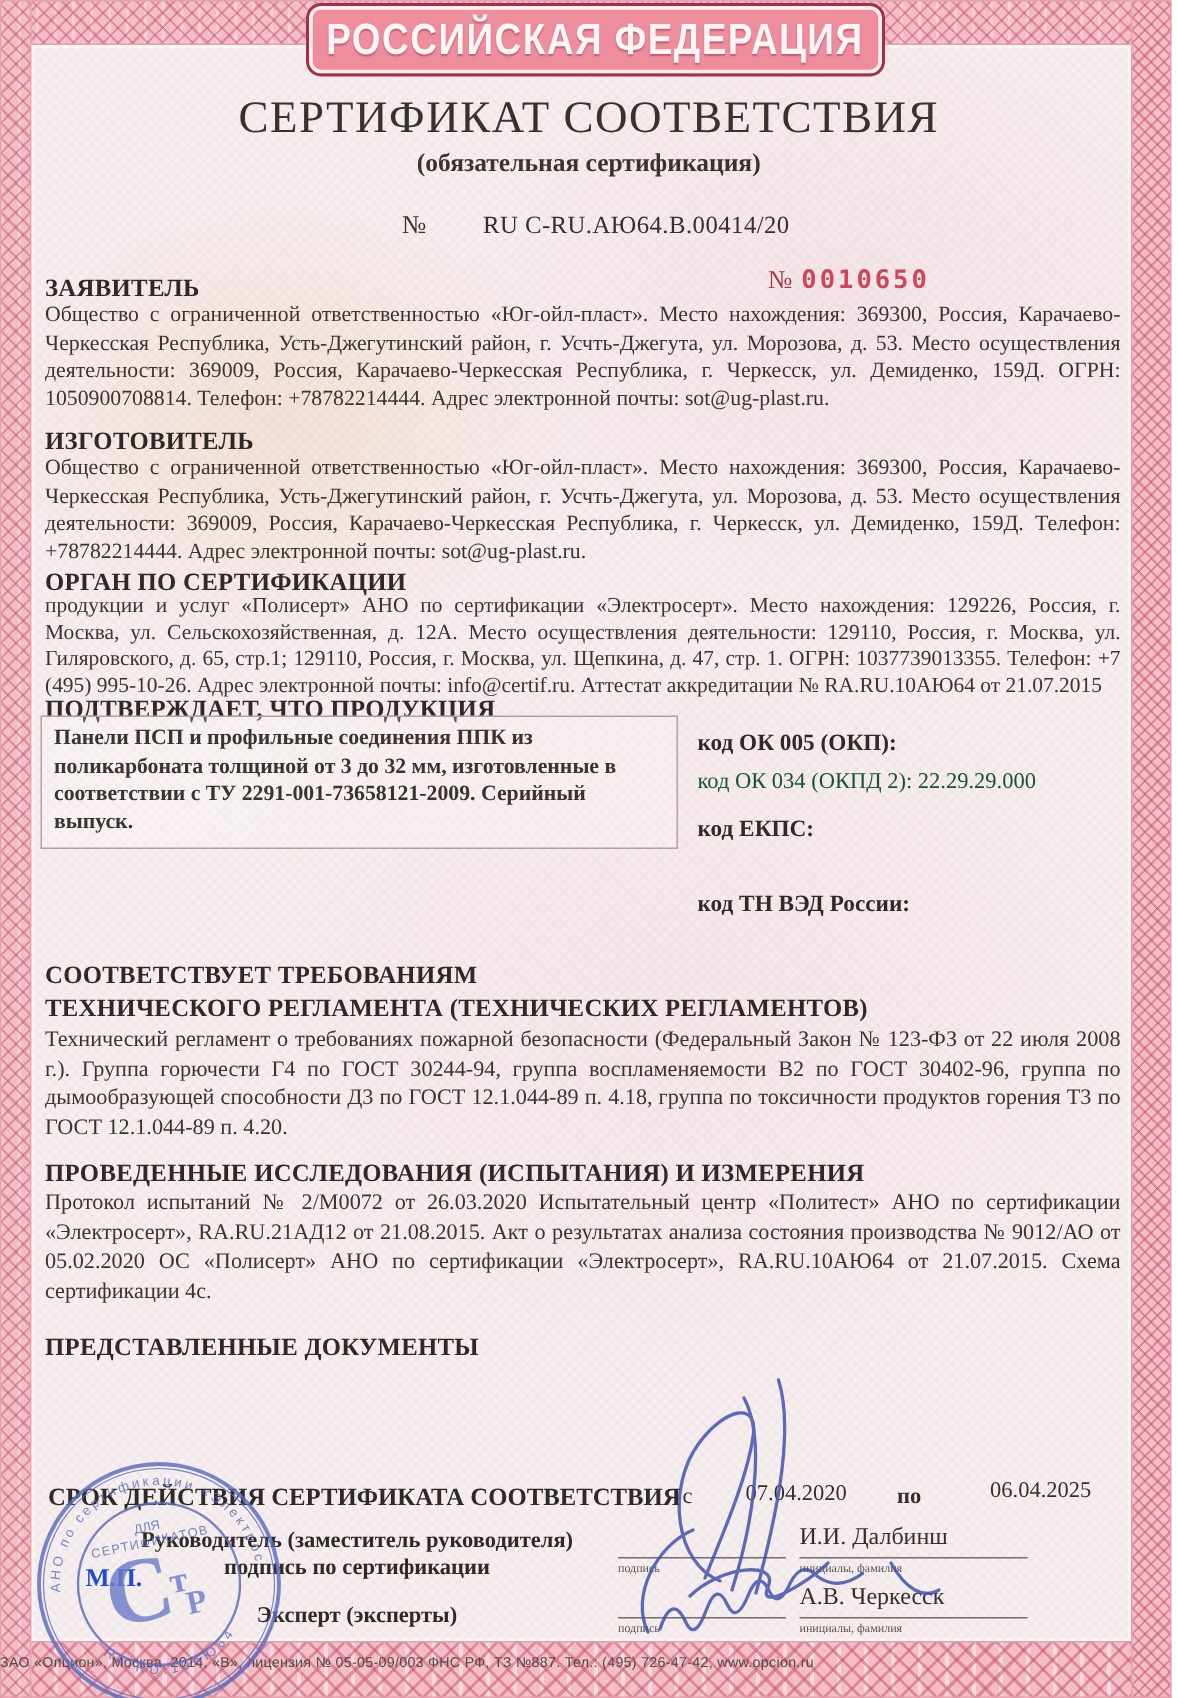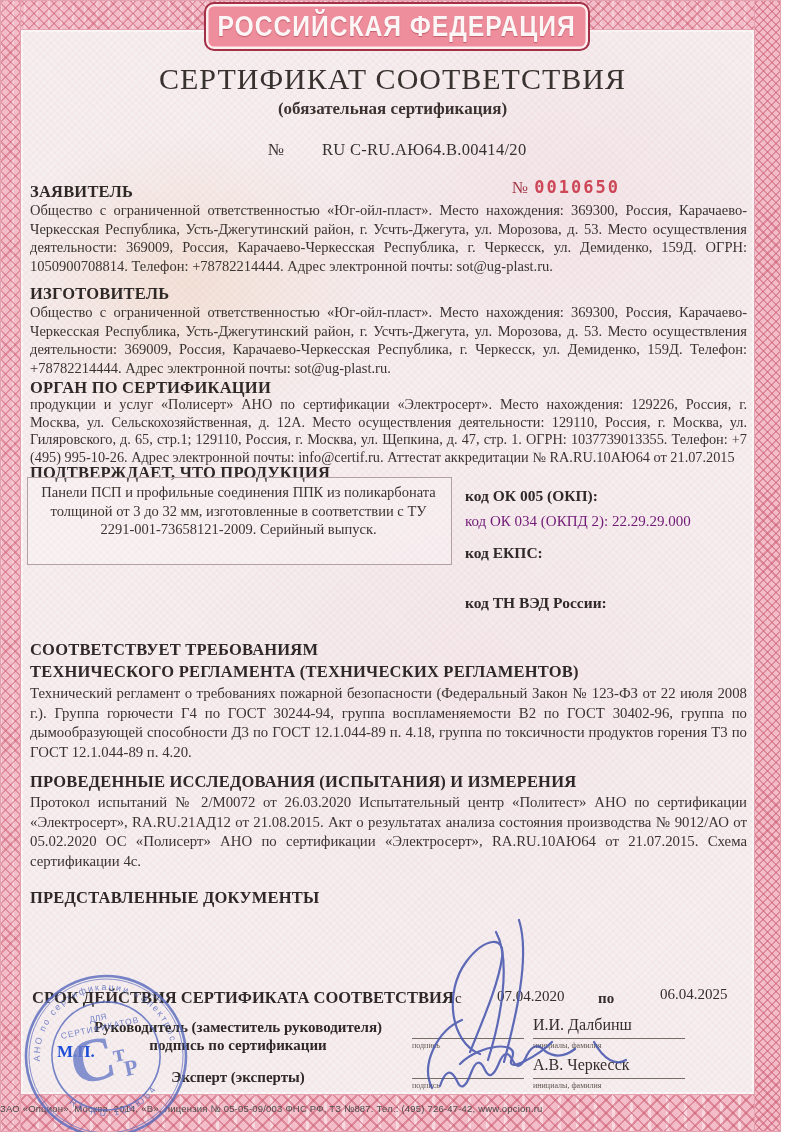--- a/index.html
+++ b/index.html
@@ -63,25 +63,25 @@
   .serial .dg { font-family:"DejaVu Sans Mono", monospace; font-weight:700;
     font-size:17px; color:#cd4757; letter-spacing:2px; }
   
   .h { font-size:16.5px; font-weight:700; color:#2e2926; letter-spacing:.2px; white-space:nowrap; }
   .p { font-size:14.5px; line-height:18.5px; color:#3a3430; text-align:justify; }
   .p-tight { font-size:14.3px; line-height:17.5px; }
   .left30 { left:30px; }
   .w716 { width:717px; }
   .product-box { left:27px; top:477px; width:425px; min-height:88px; box-sizing:border-box;
     border:1px solid #b3a0a3; padding:5px 10px 8px 8px; background:rgba(255,255,255,.22); }
-  .product-box .p { text-align:center; }
+  .product-box .p { text-align:left;font-weight:bold; }
   .code { left:465px; white-space:nowrap; color:#2f2a27; }
   .code b { font-size:15.5px; }
   .code span { font-size:15px; font-weight:400; }
-  .code-normal { font-size:15px; color:#701a75; }
+  .code-normal { font-size:15px; color:#14532d; }
   
   .validity-label { left:32px; top:988px; font-size:16.5px; font-weight:700; color:#2e2926; white-space:nowrap; }
   .vd { font-size:15px; color:#332e2b; }
   .role { width:320px; text-align:center; font-size:15px; font-weight:700; color:#2e2926; line-height:18px; }
   .sig-line { border-bottom:1.2px solid #746d68; height:0; }
   .cap { font-size:8px; color:#5c5550; text-align:left; }
   .sname { font-size:16px; color:#332e2b; text-align:left; white-space:nowrap; }
   .mp { left:57px; top:1042px; font-size:17px; font-weight:700; color:#1d4ed8; }
   .footer { left:0; width:785px; top:1103px; text-align:left;
     font-family:"Liberation Sans", sans-serif; font-size:9.5px; color:#4d4c4c; letter-spacing:.2px; }

